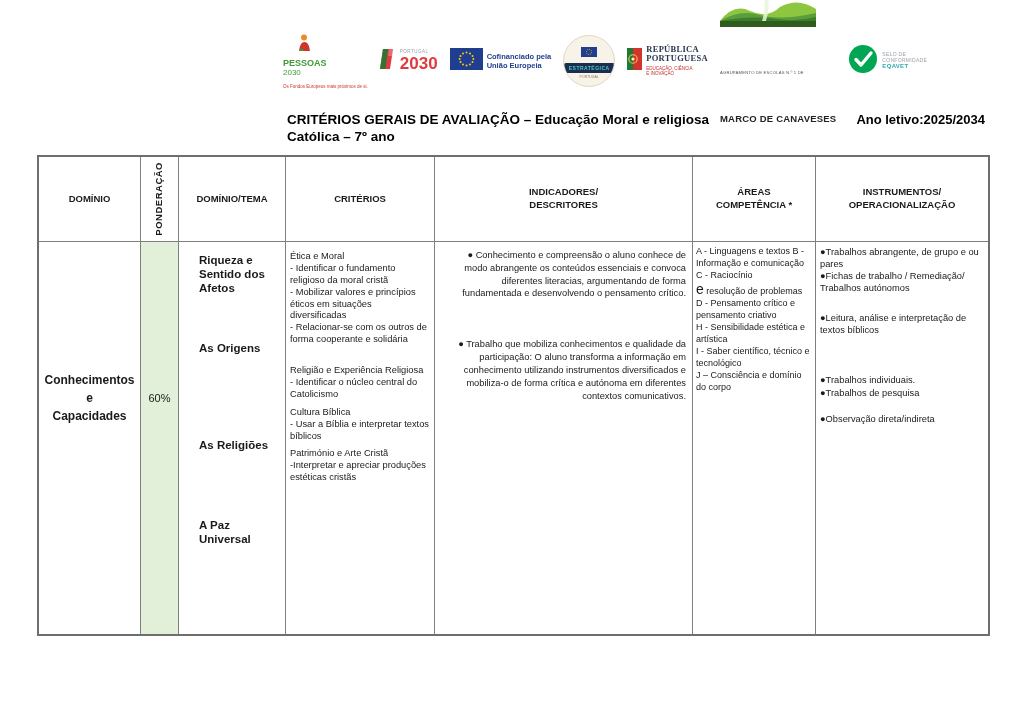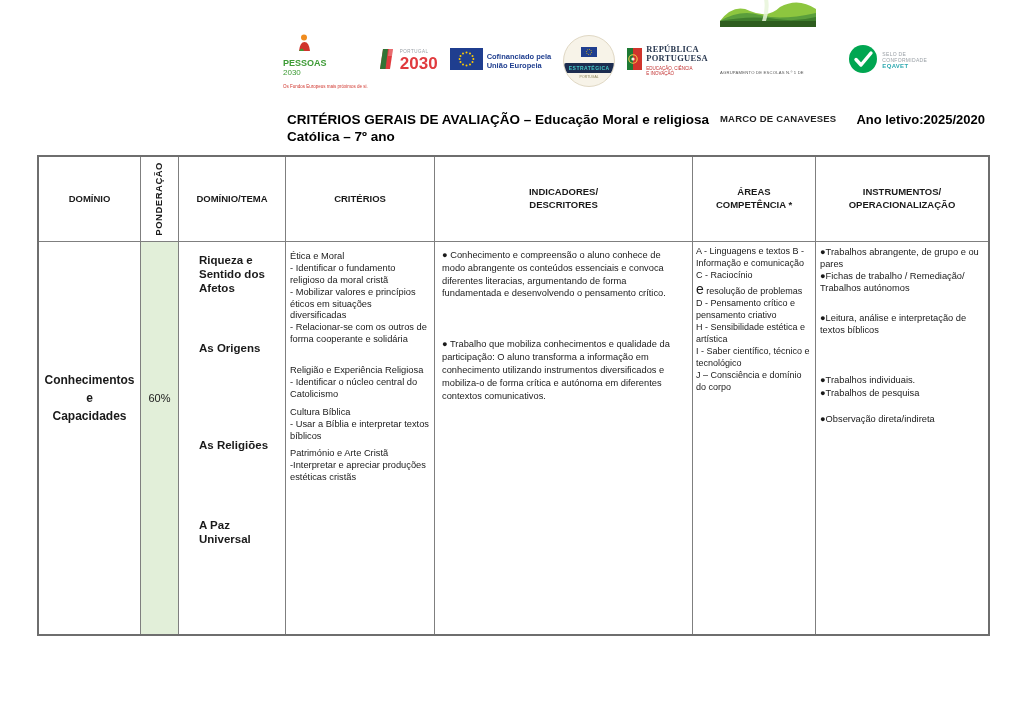--- a/index.html
+++ b/index.html
@@ -61,21 +61,21 @@
   .dominio-body { display:flex; align-items:center; justify-content:center;
     text-align:center; font-weight:bold; font-size:12px; line-height:1.5;
     white-space:pre-line; padding-bottom:80px; }
   .pond-body { display:flex; align-items:center; justify-content:center;
     font-size:11px; padding-bottom:80px; }
   .tema-body { padding:12px 4px 0 4px; font-weight:bold; font-size:11.5px; line-height:1.2;margin-left:16px; }
   .tema-item { white-space:pre-line; }
   .crit-body { padding:4px 4px 0 4px; font-size:9.3px; line-height:1.28; }
   .crit-p { white-space:pre-line; }
   .ind-body { padding:7px 6px 0 7px; font-size:9.3px; line-height:1.38; }
-  .ind-p { white-space:pre-wrap; }
+  .ind-p { white-space:pre-wrap;text-align:right; }
   .areas-body { padding:4px 2px 0 3px; font-size:9px; line-height:1.33; }
   .areas-text { white-space:pre-line; }
   .big-e { font-size:14px; line-height:1; }
   .inst-body { padding:4px 3px 0 4px; font-size:9.3px; line-height:1.3; }
   .inst-p { white-space:pre-wrap; }
 </style>
 </head>
 <body>
 
 <div class="page">
@@ -195,21 +195,21 @@
         <span class="eqavet-gray">CONFORMIDADE</span>
         <span class="eqavet-teal">EQAVET</span>
       </span>
     </div>
   </div>
 
   <div class="title-block">
     <div>CRITÉRIOS GERAIS DE AVALIAÇÃO – Educação Moral e religiosa</div>
     <div>Católica – 7º ano</div>
   </div>
-  <div class="year-label">Ano letivo:2025/2020</div>
+  <div class="year-label">Ano letivo:2025/2034</div>
 
   <div class="grid">
 
     <div class="cell hcell">DOMÍNIO</div>
     <div class="cell hcell">
       <span class="vertical">PONDERAÇÃO</span>
     </div>
     <div class="cell hcell">DOMÍNIO/TEMA</div>
     <div class="cell hcell">CRITÉRIOS</div>
     <div class="cell hcell">INDICADORES/

